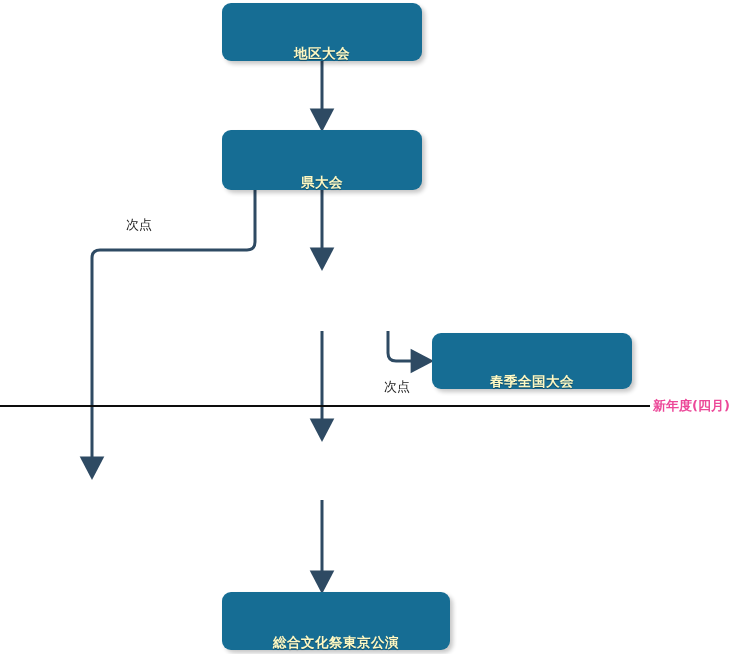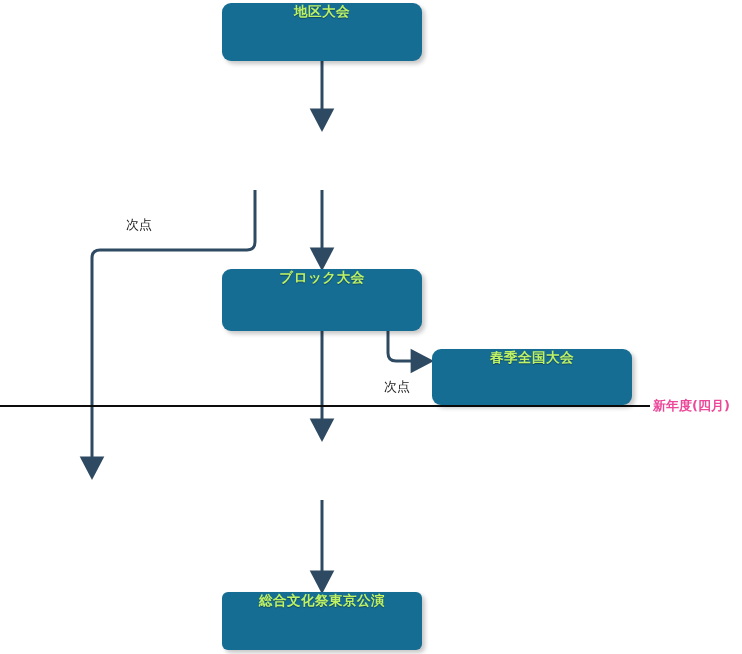--- a/index.html
+++ b/index.html
@@ -24,23 +24,23 @@
     width: 742px;
     height: 654px;
     pointer-events: none;
   }
   .node {
     position: absolute;
     box-sizing: border-box;
     background: #166d94;
     border-radius: 9px;
     display: flex;
-    align-items: flex-start;
+    align-items: flex-end;
     justify-content: center;
-    color: #bef264;
+    color: #fef9c3;
     font-weight: bold;
     font-size: 13.5px;
     letter-spacing: 0.5px;
     text-shadow: 0 1px 1px rgba(0,0,0,0.35);
     box-shadow: 3px 3px 4px rgba(0,0,0,0.22);
     z-index: 3;
   }
   .node-label {
     display: block;
     line-height: 1.2;
@@ -87,32 +87,32 @@
 
     <path d="M322,500 L322,582" fill="none" stroke="#2e4a63" stroke-width="3" marker-end="url(#arrowhead)"></path>
 
     <line x1="0" y1="406" x2="650" y2="406" stroke="#0d0d0d" stroke-width="2"></line>
   </svg>
 
   <div class="node" style="left:222px; top:3px; width:200px; height:58px;">
     <span class="node-label">地区大会</span>
   </div>
 
-
-  <div class="node" style="left:222px; top:269px; width:200px; height:62px;">
-    <span class="node-label">ブロック大会</span>
+  <div class="node" style="left:222px; top:130px; width:200px; height:60px;">
+    <span class="node-label">県大会</span>
   </div>
 
-  <div class="node" style="left:432px; top:333px; width:200px; height:56px;margin-top:16px;">
+
+  <div class="node" style="left:432px; top:333px; width:200px; height:56px;">
     <span class="node-label">春季全国大会</span>
   </div>
 
 
 
-  <div class="node" style="left:222px; top:592px; width:200px; height:58px;border-radius:6px;">
+  <div class="node" style="left:222px; top:592px; width:228px; height:58px;">
     <span class="node-label">総合文化祭東京公演</span>
   </div>
 
   <div class="edge-label" style="left:126px; top:216px;">次点</div>
 
   <div class="edge-label" style="left:384px; top:378px;">次点</div>
 
   <div class="axis-label" style="left:653px; top:397px;">新年度(四月)</div>
 
 </div>

